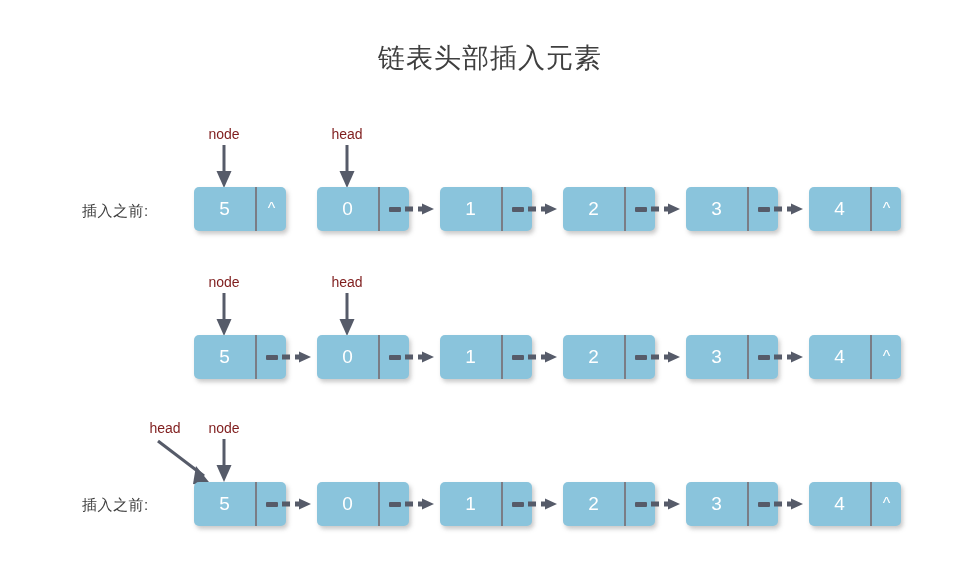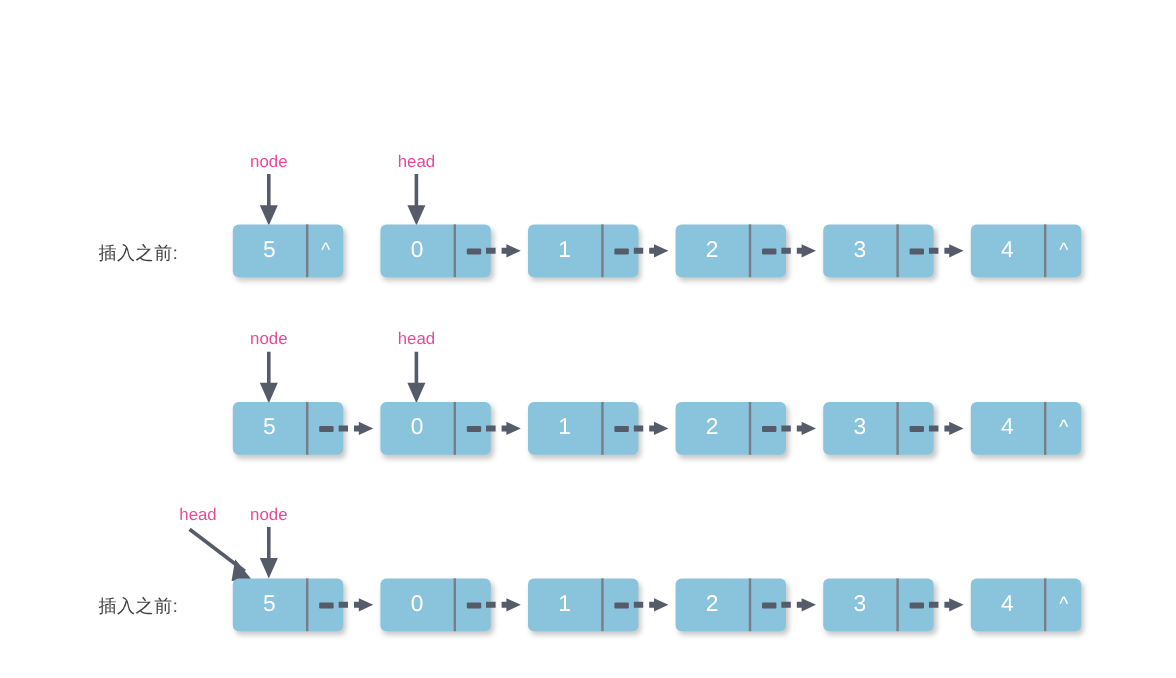--- a/index.html
+++ b/index.html
@@ -24,21 +24,21 @@
   .row-label{
     position:absolute;
     font-size:15px;color:#3f3f3f;
     white-space:nowrap;
     letter-spacing:.5px;
   }
 
   
   .ptr-label{
     position:absolute;
-    font-size:14px;color:#ec4899;
+    font-size:14px;color:#7f1d1d;
     white-space:nowrap;
     text-align:center;
   }
 
   
   .down-arrow{position:absolute;width:18px;height:44px;}
   .diag-arrow{position:absolute;width:70px;height:52px;}
 
   
   .node{
@@ -71,20 +71,21 @@
   }
 
   
   .link{position:absolute;height:12px;width:30px;}
 </style>
 </head>
 <body>
 
 <div class="canvas">
 
+  <div class="title">链表头部插入元素</div>
 
   <div class="row-label" style="left:82px;top:202px;">插入之前:</div>
 
   <div class="ptr-label" style="left:196px;top:126px;width:56px;">node</div>
   <svg class="down-arrow" style="left:215px;top:145px;" viewBox="0 0 18 44">
     <path d="M9 0 L9 28" stroke="#565b69" stroke-width="3" fill="none"></path>
     <path d="M1.5 26 L16.5 26 L9 43 Z" fill="#565b69"></path>
   </svg>
 
   <div class="ptr-label" style="left:319px;top:126px;width:56px;">head</div>

